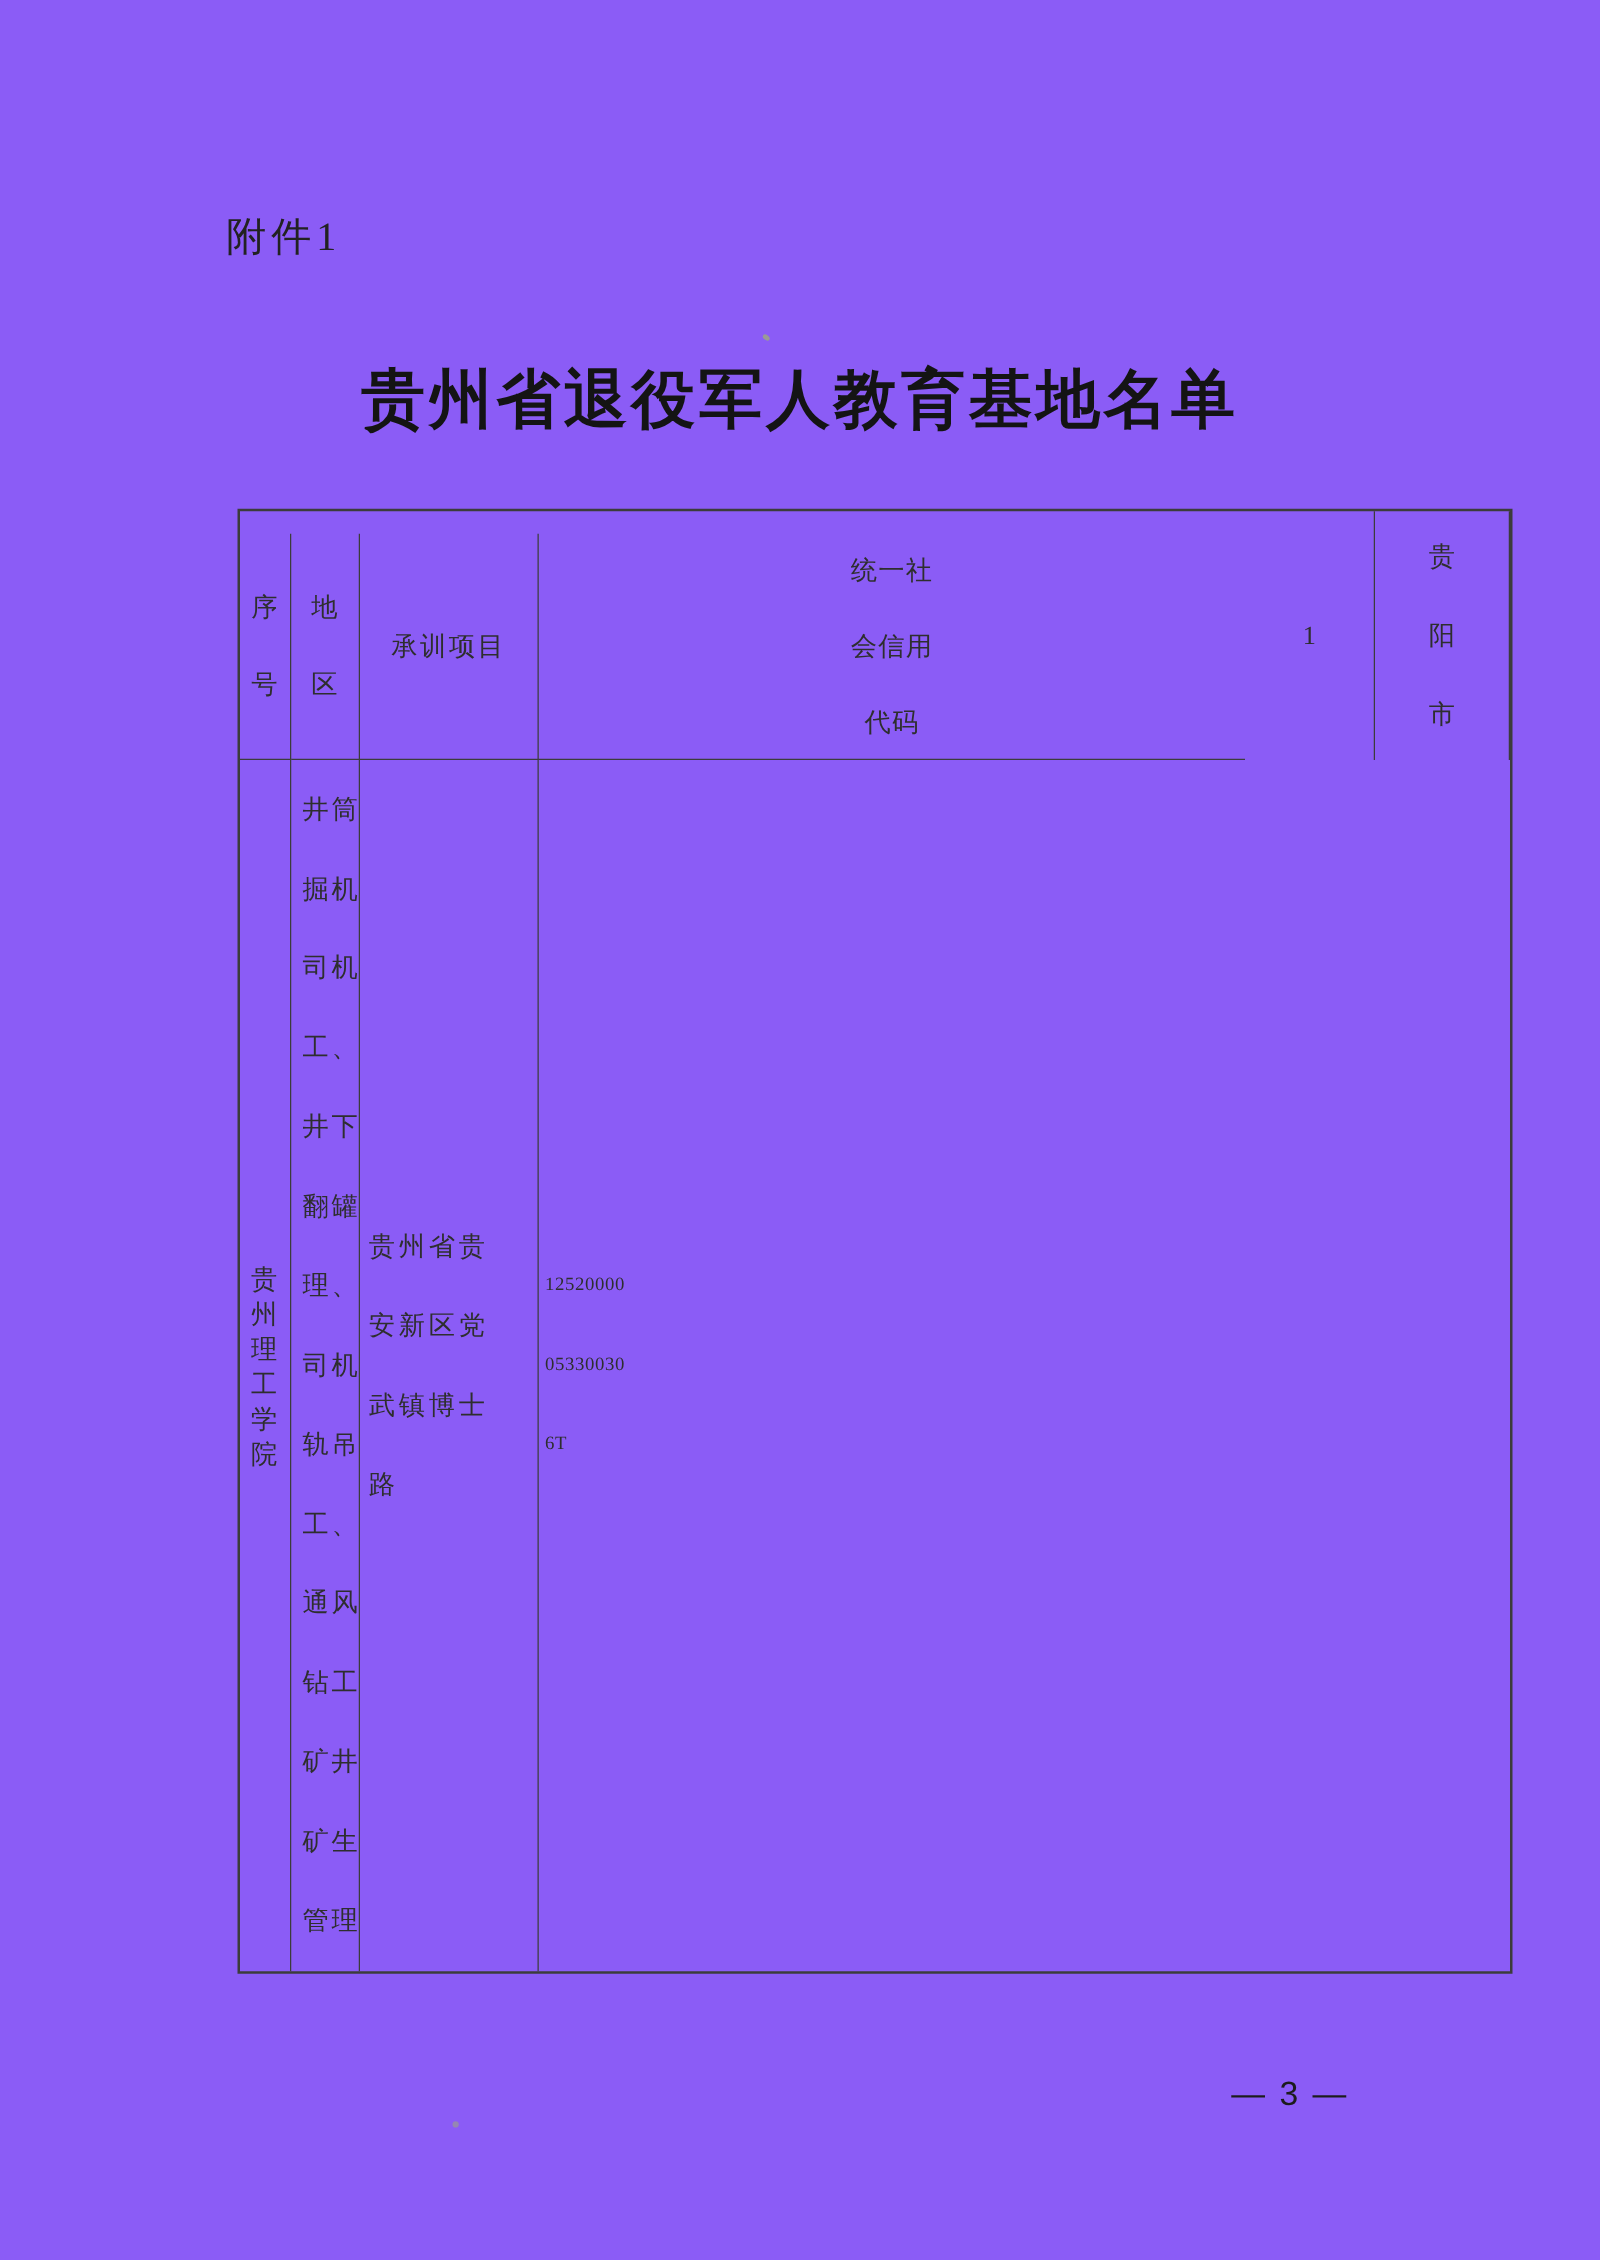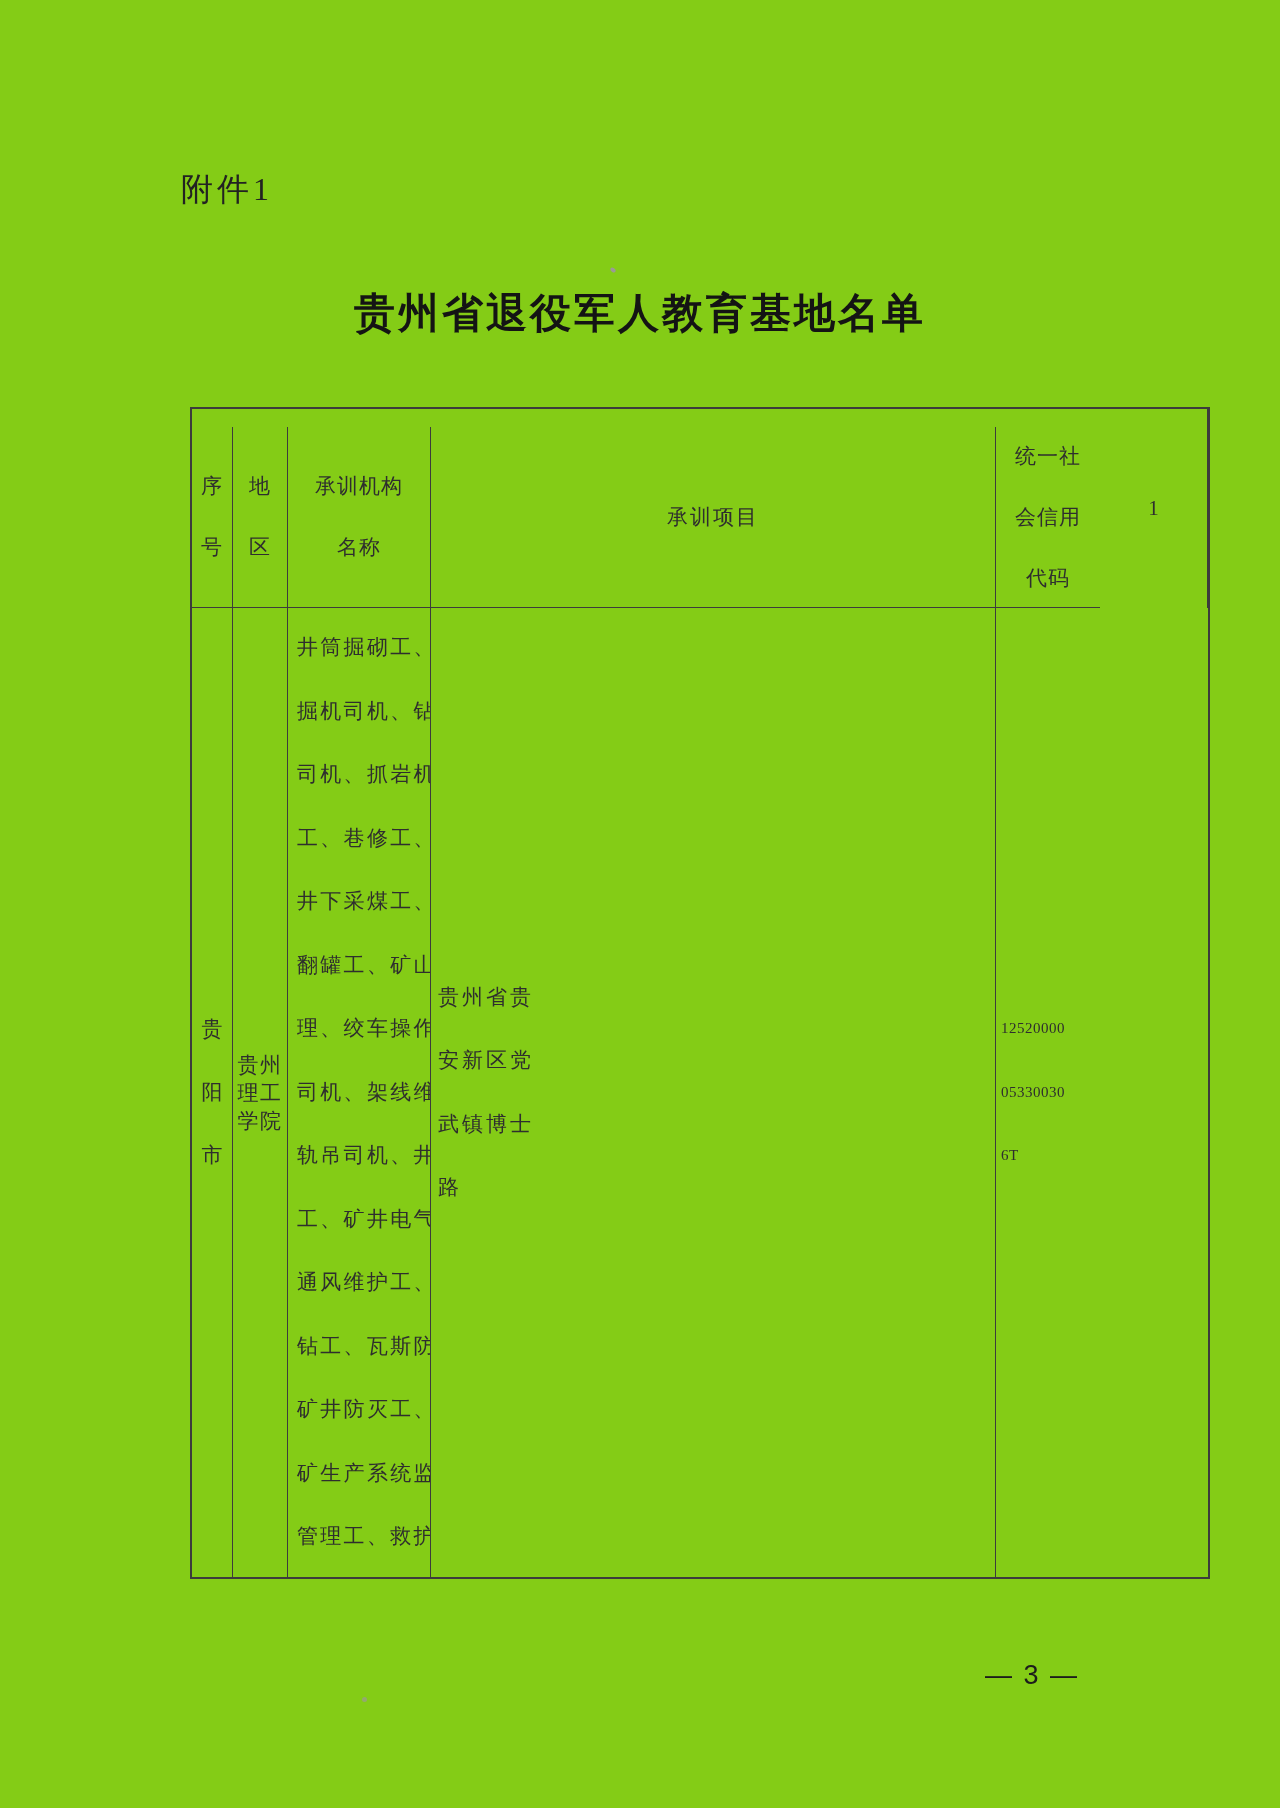--- a/index.html
+++ b/index.html
@@ -1,30 +1,30 @@
 <!DOCTYPE html>
 <html><head>
 <meta charset="utf-8">
 <style>
   html,body{margin:0;padding:0;}
   .page{
     position:relative;
     width:1280px;height:1808px;
-    background:#84cc16;
+    background:#8b5cf6;
     font-family:"Liberation Serif","DejaVu Serif",serif;
     color:#2b2b2b;
     overflow:hidden;
   }
   .attachment{
     position:absolute;left:181px;top:168px;
     font-size:32px;letter-spacing:4px;color:#222;
   }
   .doc-title{
     position:absolute;left:0;top:286px;width:100%;
-    text-align:center;font-size:41px;font-weight:700;
+    text-align:center;font-size:51px;font-weight:700;
     letter-spacing:3px;color:#141414;
   }
   .tbl{
     position:absolute;left:190px;top:407px;
     display:grid;
     grid-template-columns:41px 55px 143px 565px 104px 108px;
     grid-template-rows:199px 969px;
     border:2px solid #3c3c3c;
     box-sizing:content-box;
   }
@@ -87,24 +87,20 @@
     <div class="cell hcell">
         <div class="tline">序</div>
         <div class="tline">号</div>
       </div>
 
     <div class="cell hcell">
         <div class="tline">地</div>
         <div class="tline">区</div>
       </div>
 
-    <div class="cell hcell">
-        <div class="tline">承训机构</div>
-        <div class="tline">名称</div>
-      </div>
 
     <div class="cell hcell single">承训项目</div>
 
 
     <div class="cell hcell last-col">
         <div class="tline">统一社</div>
         <div class="tline">会信用</div>
         <div class="tline">代码</div>
       </div>
 

